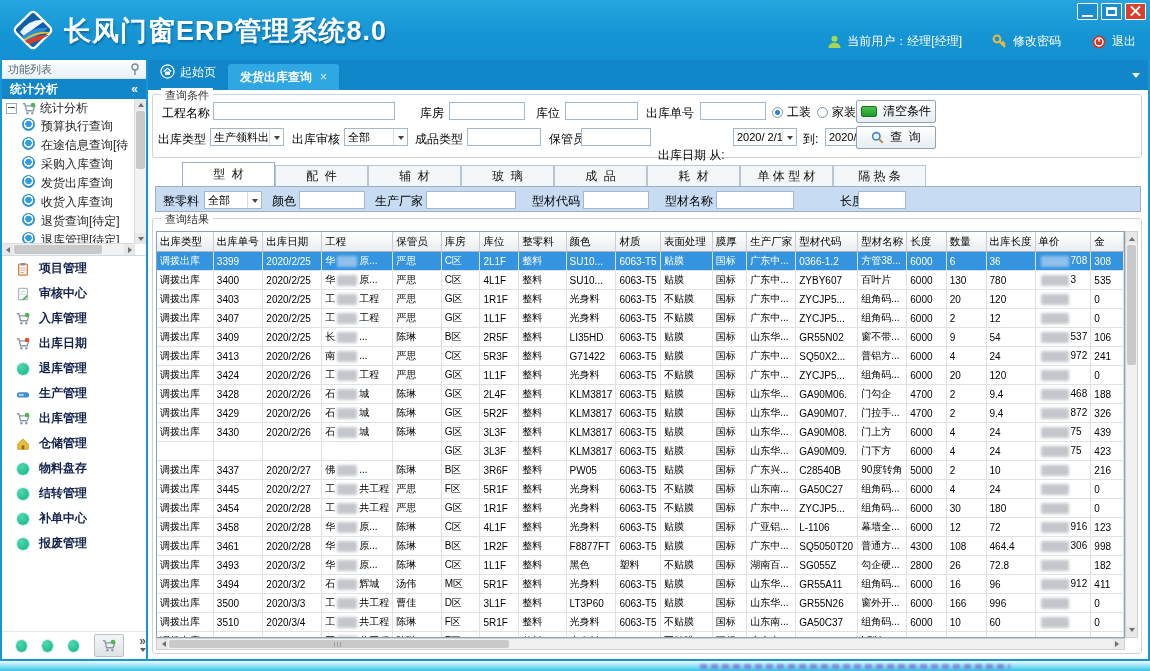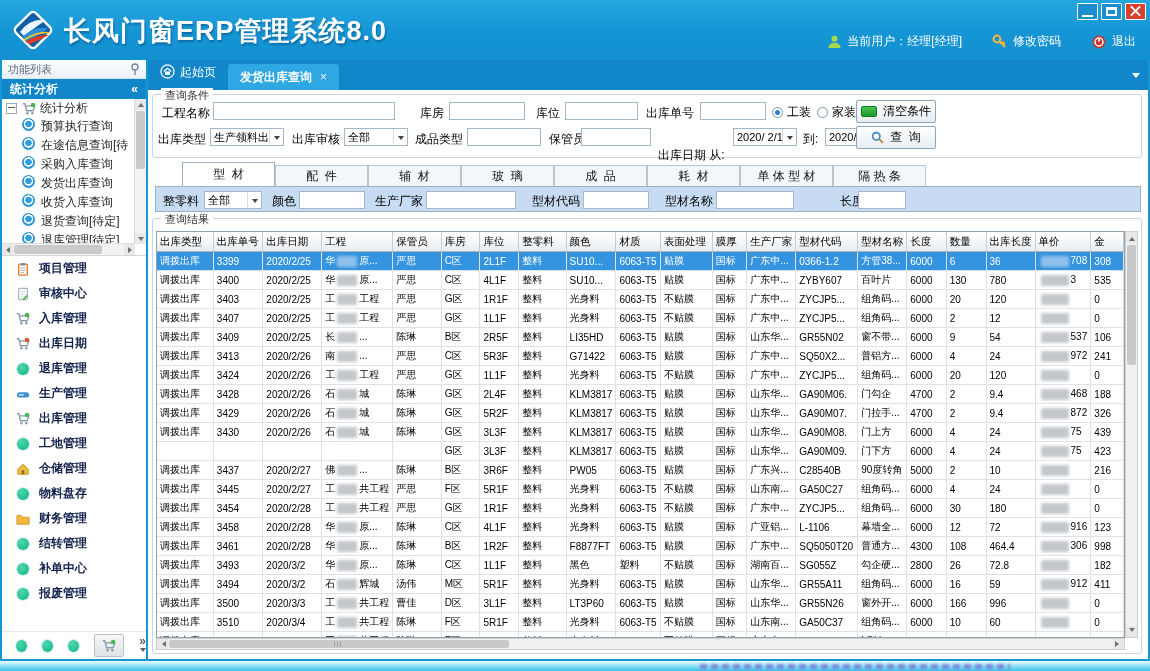--- a/index.html
+++ b/index.html
@@ -321,46 +321,32 @@
                 <path d="M1 2h2.2l2 8h7.6l1.8-5.6H4.4" fill="none" stroke="#8a99a8" stroke-width="1.5"></path>
                 <circle cx="6.2" cy="12.8" r="1.4" fill="#8a99a8"></circle>
                 <circle cx="11.8" cy="12.8" r="1.4" fill="#8a99a8"></circle>
                 <circle cx="12.6" cy="3.4" r="2.6" fill="#49b84f"></circle>
               </svg>
             </span>
             <span>出库管理</span>
           </div>
           <div class="mitem">
             <span class="mic">
-              <i class="dot-ic"></i>
-            </span>
-            <span>工地管理</span>
-          </div>
-          <div class="mitem">
-            <span class="mic">
               <svg width="14" height="14" viewBox="0 0 16 16">
                 <path d="M2 8l6-5.5L14 8v6H2z" fill="#ecba3e" stroke="#c79a22" stroke-width="1"></path>
                 <rect x="6.5" y="9.5" width="3" height="4.5" fill="#8a6a14"></rect>
               </svg>
             </span>
             <span>仓储管理</span>
           </div>
           <div class="mitem">
             <span class="mic">
               <i class="dot-ic"></i>
             </span>
             <span>物料盘存</span>
-          </div>
-          <div class="mitem">
-            <span class="mic">
-              <svg width="14" height="14" viewBox="0 0 16 16">
-                <path d="M1 4h5l1.6 2H15v8H1z" fill="#f2b83e" stroke="#cf9a26" stroke-width="1"></path>
-              </svg>
-            </span>
-            <span>财务管理</span>
           </div>
           <div class="mitem">
             <span class="mic">
               <i class="dot-ic"></i>
             </span>
             <span>结转管理</span>
           </div>
           <div class="mitem">
             <span class="mic">
               <i class="dot-ic"></i>
@@ -911,21 +897,21 @@
                   <td>整料</td>
                   <td>光身料</td>
                   <td>6063-T5</td>
                   <td>贴膜</td>
                   <td>国标</td>
                   <td>山东华...</td>
                   <td>GR55A11</td>
                   <td>组角码...</td>
                   <td>6000</td>
                   <td>16</td>
-                  <td>59</td>
+                  <td>96</td>
                   <td><span class="redact wide"></span>912</td>
                   <td>411</td>
                 </tr>
                 <tr>
                   <td>调拨出库</td>
                   <td>3500</td>
                   <td>2020/3/3</td>
                   <td>工<span class="redact"></span>共工程</td>
                   <td>曹佳</td>
                   <td>D区</td>

